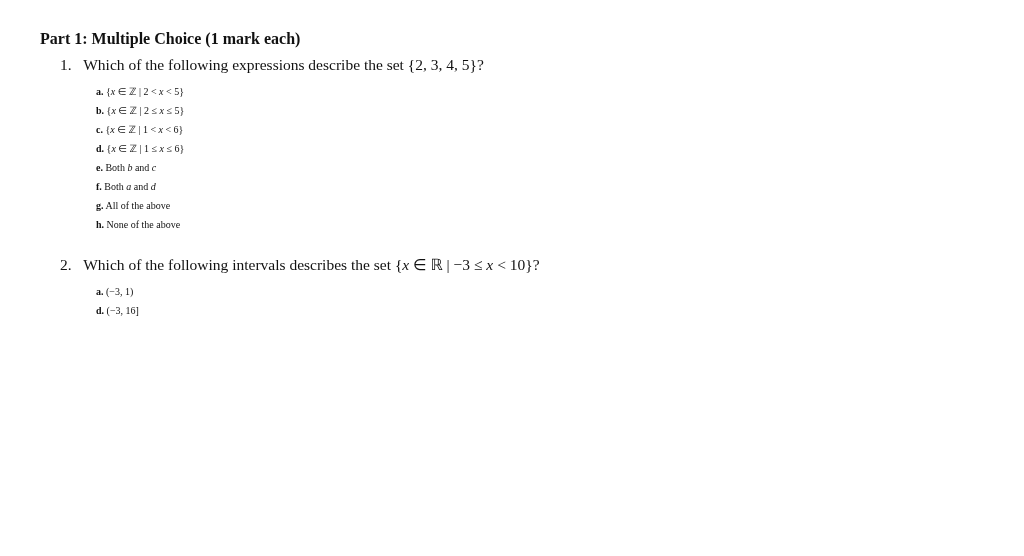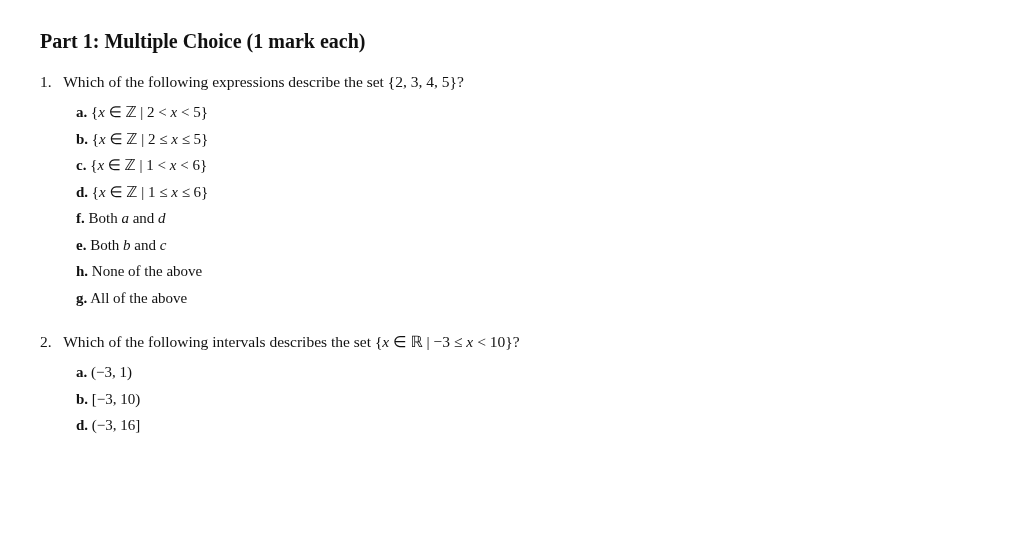--- a/index.html
+++ b/index.html
@@ -13,40 +13,41 @@
       font-family: 'Times New Roman', Times, serif;
       font-size: 16px;
       color: #111111;
       padding: 30px 40px;
       width: 1024px;
       min-height: 556px;
     }
 
     .page-title {
       font-weight: bold;
-      font-size: 20px;
-      margin-bottom: 20px;
+      font-size: 16px;
+      margin-bottom: 8px;
     }
 
     .question-block {
+      margin-left: 20px;
       margin-bottom: 24px;
     }
 
     .question-text {
       margin-bottom: 10px;
       font-size: 15.5px;
     }
 
     .options-list {
       margin-left: 36px;
     }
 
     .option-row {
       margin-bottom: 4px;
-      font-size: 15px;
+      font-size: 10px;
       line-height: 1.5;
     }
 
     .option-letter {
       font-weight: bold;
       display: inline;
     }
 
     .math {
       font-style: italic;
@@ -75,52 +76,48 @@
       </div>
       <div class="option-row">
         <span class="option-letter">c.</span>
         <span> {<span class="math">x</span> ∈ ℤ | 1 &lt; <span class="math">x</span> &lt; 6}</span>
       </div>
       <div class="option-row">
         <span class="option-letter">d.</span>
         <span> {<span class="math">x</span> ∈ ℤ | 1 ≤ <span class="math">x</span> ≤ 6}</span>
       </div>
       <div class="option-row">
+        <span class="option-letter">e.</span>
+        <span> Both <span class="math">b</span> and <span class="math">c</span></span>
+      </div>
+      <div class="option-row">
         <span class="option-letter">f.</span>
         <span> Both <span class="math">a</span> and <span class="math">d</span></span>
       </div>
       <div class="option-row">
-        <span class="option-letter">e.</span>
-        <span> Both <span class="math">b</span> and <span class="math">c</span></span>
+        <span class="option-letter">g.</span>
+        <span> All of the above</span>
       </div>
       <div class="option-row">
         <span class="option-letter">h.</span>
         <span> None of the above</span>
-      </div>
-      <div class="option-row">
-        <span class="option-letter">g.</span>
-        <span> All of the above</span>
       </div>
     </div>
   </div>
 
   <div class="question-block">
     <div class="question-text">
       <span style="margin-right: 8px;">2.</span>
       <span>Which of the following intervals describes the set </span><span>{<span class="math">x</span> ∈ ℝ | −3 ≤ <span class="math">x</span> &lt; 10}</span><span>?</span>
     </div>
     <div class="options-list">
       <div class="option-row">
         <span class="option-letter">a.</span>
         <span> (−3, 1)</span>
       </div>
       <div class="option-row">
-        <span class="option-letter">b.</span>
-        <span> [−3, 10)</span>
-      </div>
-      <div class="option-row">
         <span class="option-letter">d.</span>
         <span> (−3, 16]</span>
       </div>
     </div>
   </div>
 
 </div>
 
 </body></html>

